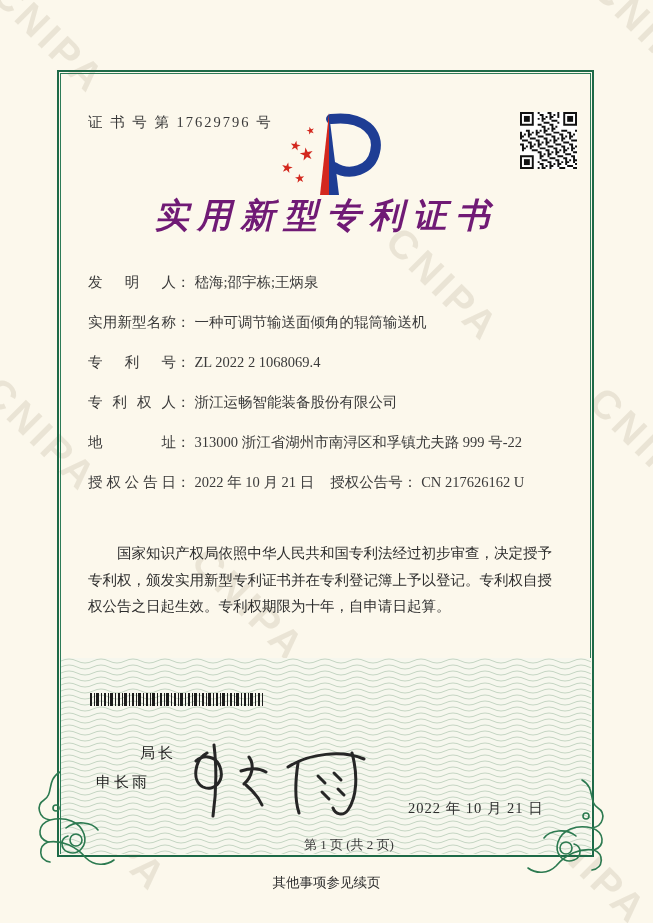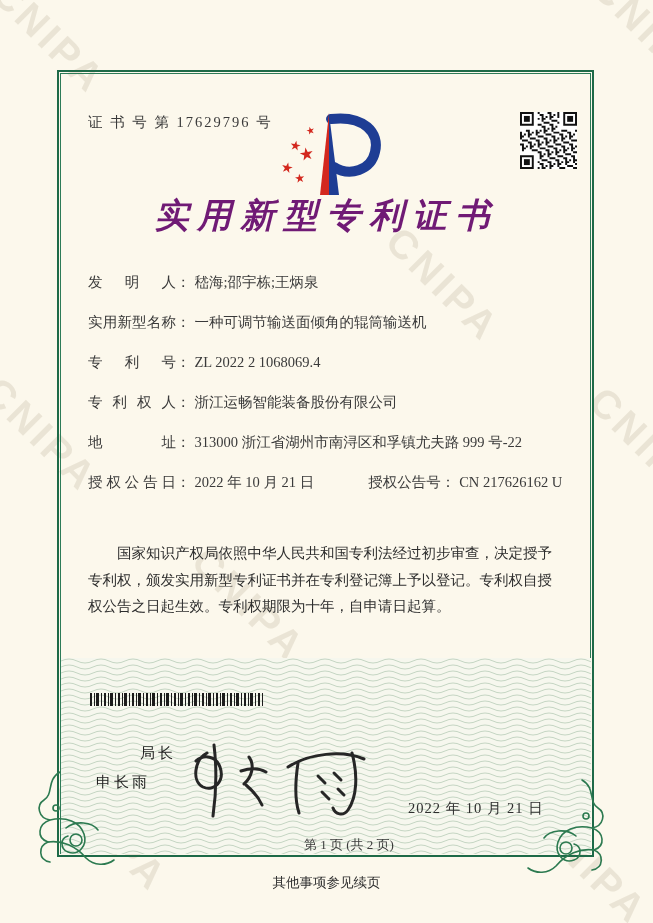--- a/index.html
+++ b/index.html
@@ -32,21 +32,21 @@
   .logo { position:absolute; left:262px; top:109px; }
   .qr { position:absolute; left:520px; top:112px; }
   .title {
     position:absolute; left:0; width:100%; top:193px; text-align:center;
     font-size:34px; font-weight:bold; letter-spacing:9px; color:#701a75;font-style:italic;
   }
   .fields { position:absolute; left:88px; top:272px; width:490px; font-size:14.5px; color:#3a3a3a; }
   .frow { height:40px; line-height:20px; white-space:nowrap; }
   .flabel { display:inline-block; width:88px; text-align:justify; text-align-last:justify; vertical-align:top; }
   .fcolon { display:inline-block; margin-right:4px; }
-  .grant2 { margin-left:54px; }
+  .grant2 { margin-left:16px; }
   .paras {
     position:absolute; left:88px; top:540px; width:472px;
     font-size:14.5px; line-height:26.5px; color:#2e2e2e;
   }
   .paras p { text-indent:2em; }
   .barcode {
     position:absolute; left:90px; top:693px; width:173px; height:13px;
     background:repeating-linear-gradient(90deg,
       #1c1c1c 0 2px, rgba(0,0,0,0) 2px 4px,
       #1c1c1c 4px 5px, rgba(0,0,0,0) 5px 6px,

